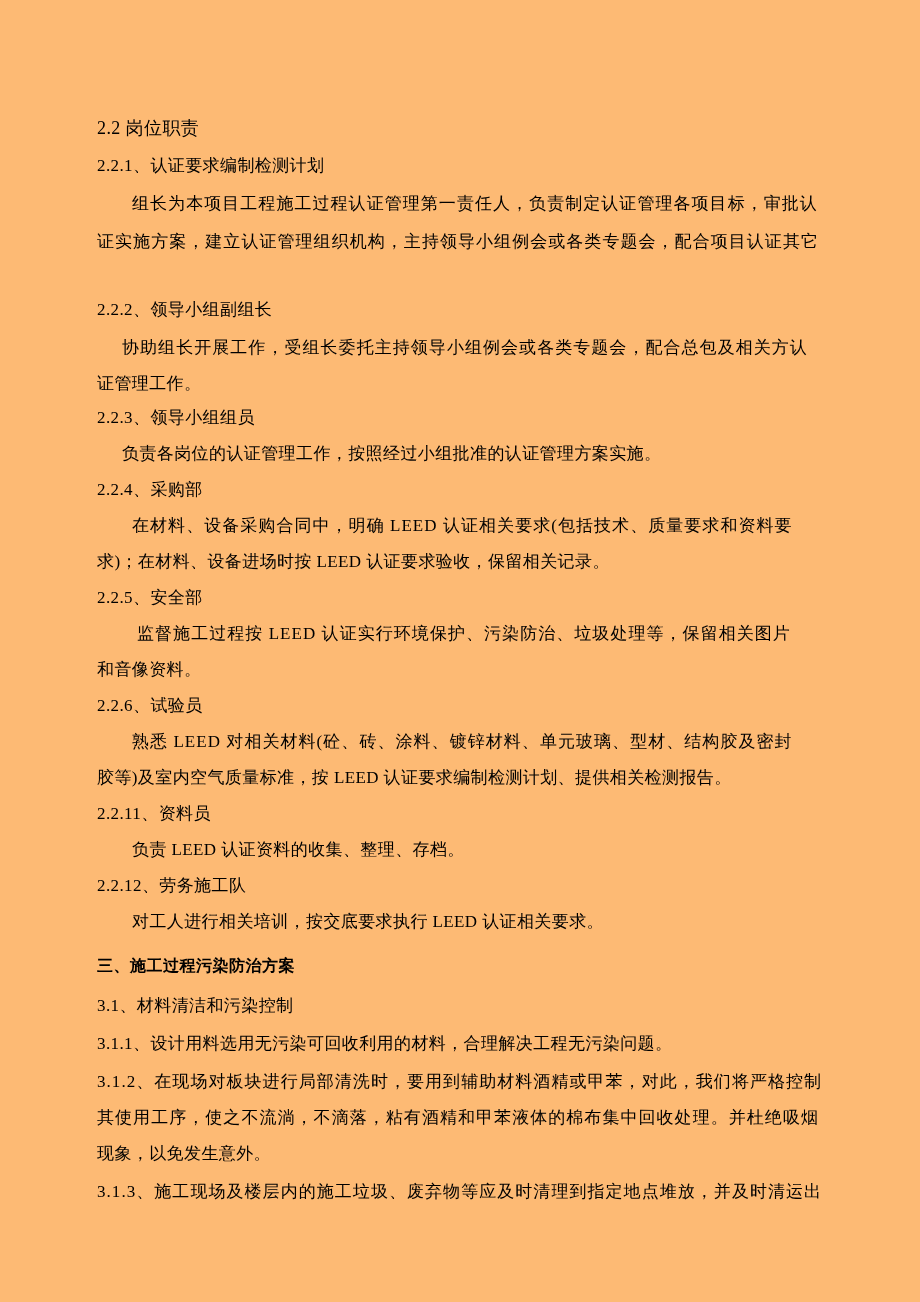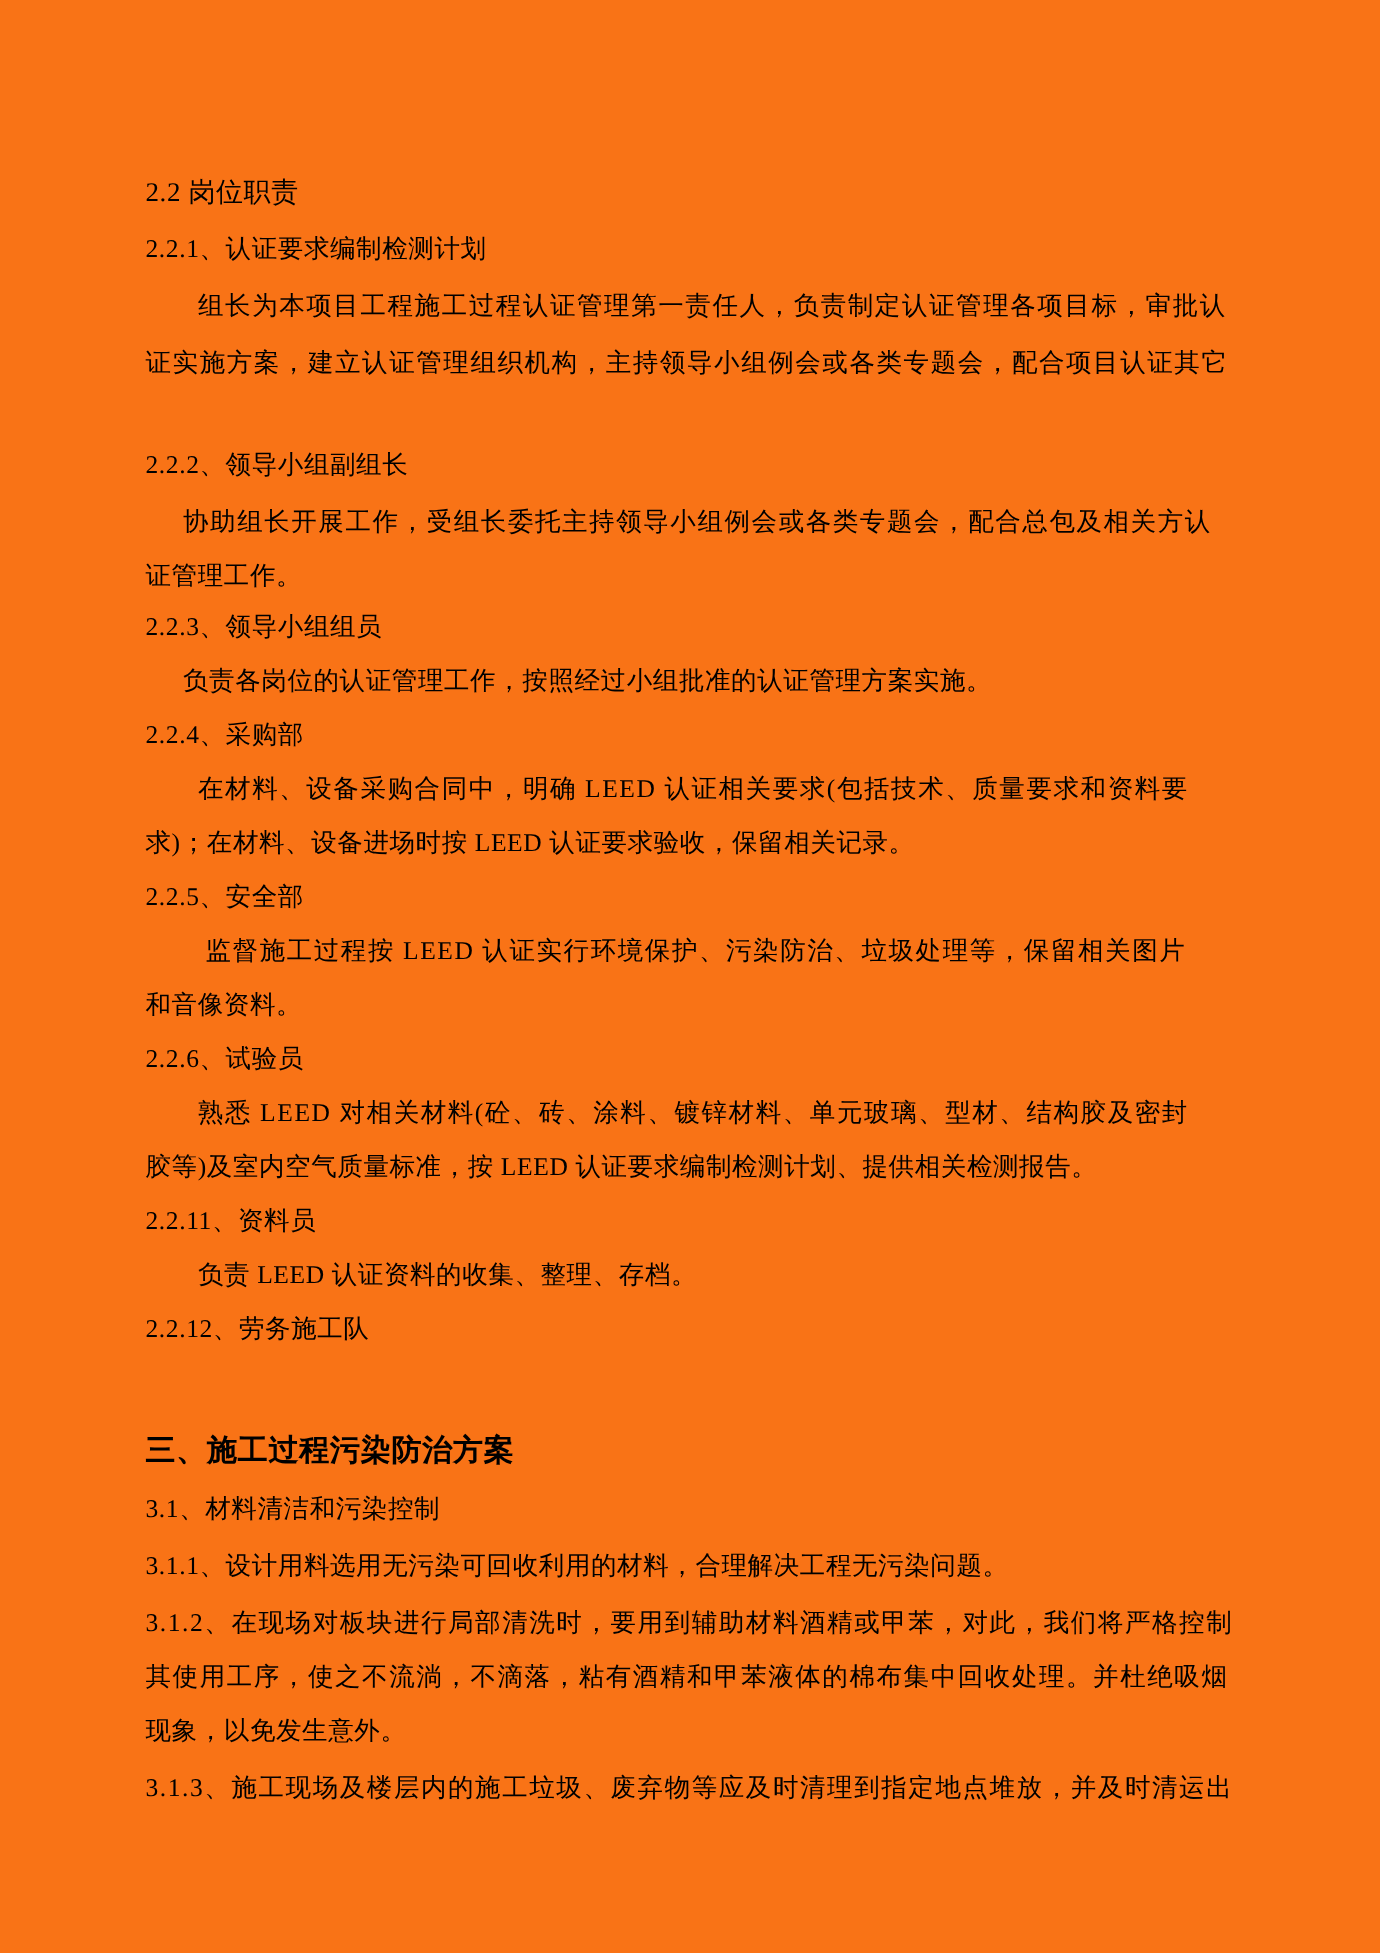--- a/index.html
+++ b/index.html
@@ -1,22 +1,22 @@
 <!DOCTYPE html>
 <html><head>
   <meta charset="utf-8">
   <style>
     html, body { margin: 0; padding: 0; background: #ffffff; }
     body { width: 920px; height: 1302px; position: relative; overflow: hidden;
       font-family: "Liberation Serif", "DejaVu Serif", serif; color: #000; }
-    .page { position: absolute; left: 0; top: 0; width: 920px; height: 1302px; background: #f97316; }
+    .page { position: absolute; left: 0; top: 0; width: 920px; height: 1302px; background: #fdba74; }
     .line { position: absolute; left: 97px; white-space: nowrap; font-size: 17px; line-height: 22px; letter-spacing: 0.4px; }
     .line.wide { letter-spacing: 1.05px; }
     .h2 { font-size: 18px; }
-    .h1 { font-family: "DejaVu Sans", "Liberation Sans", sans-serif; font-weight: bold; font-size: 20px; line-height: 26px; letter-spacing: 0.5px; }
+    .h1 { font-family: "DejaVu Sans", "Liberation Sans", sans-serif; font-weight: bold; font-size: 16px; line-height: 26px; letter-spacing: 0.5px; }
   </style>
 </head>
 <body>
 
 <div class="page">
 
   <div class="line h2" style="top:117px;">2.2 岗位职责</div>
 
   <div class="line" style="top:155px;">2.2.1、认证要求编制检测计划</div>
   <div class="line wide" style="top:193px; left:132px;">组长为本项目工程施工过程认证管理第一责任人，负责制定认证管理各项目标，审批认</div>
@@ -38,20 +38,21 @@
   <div class="line" style="top:659px;">和音像资料。</div>
 
   <div class="line" style="top:695px;">2.2.6、试验员</div>
   <div class="line wide" style="top:731px; left:132px;">熟悉 LEED 对相关材料(砼、砖、涂料、镀锌材料、单元玻璃、型材、结构胶及密封</div>
   <div class="line" style="top:767px;">胶等)及室内空气质量标准，按 LEED 认证要求编制检测计划、提供相关检测报告。</div>
 
   <div class="line" style="top:803px;">2.2.11、资料员</div>
   <div class="line" style="top:839px; left:132px;">负责 LEED 认证资料的收集、整理、存档。</div>
 
   <div class="line" style="top:875px;">2.2.12、劳务施工队</div>
+  <div class="line" style="top:911px; left:132px;">对工人进行相关培训，按交底要求执行 LEED 认证相关要求。</div>
 
   <div class="line h1" style="top:953px;">三、施工过程污染防治方案</div>
 
   <div class="line" style="top:995px;">3.1、材料清洁和污染控制</div>
   <div class="line" style="top:1033px;">3.1.1、设计用料选用无污染可回收利用的材料，合理解决工程无污染问题。</div>
   <div class="line wide" style="top:1071px;text-align:right;">3.1.2、在现场对板块进行局部清洗时，要用到辅助材料酒精或甲苯，对此，我们将严格控制</div>
   <div class="line wide" style="top:1107px;">其使用工序，使之不流淌，不滴落，粘有酒精和甲苯液体的棉布集中回收处理。并杜绝吸烟</div>
   <div class="line" style="top:1143px;">现象，以免发生意外。</div>
   <div class="line wide" style="top:1181px;">3.1.3、施工现场及楼层内的施工垃圾、废弃物等应及时清理到指定地点堆放，并及时清运出</div>
 

